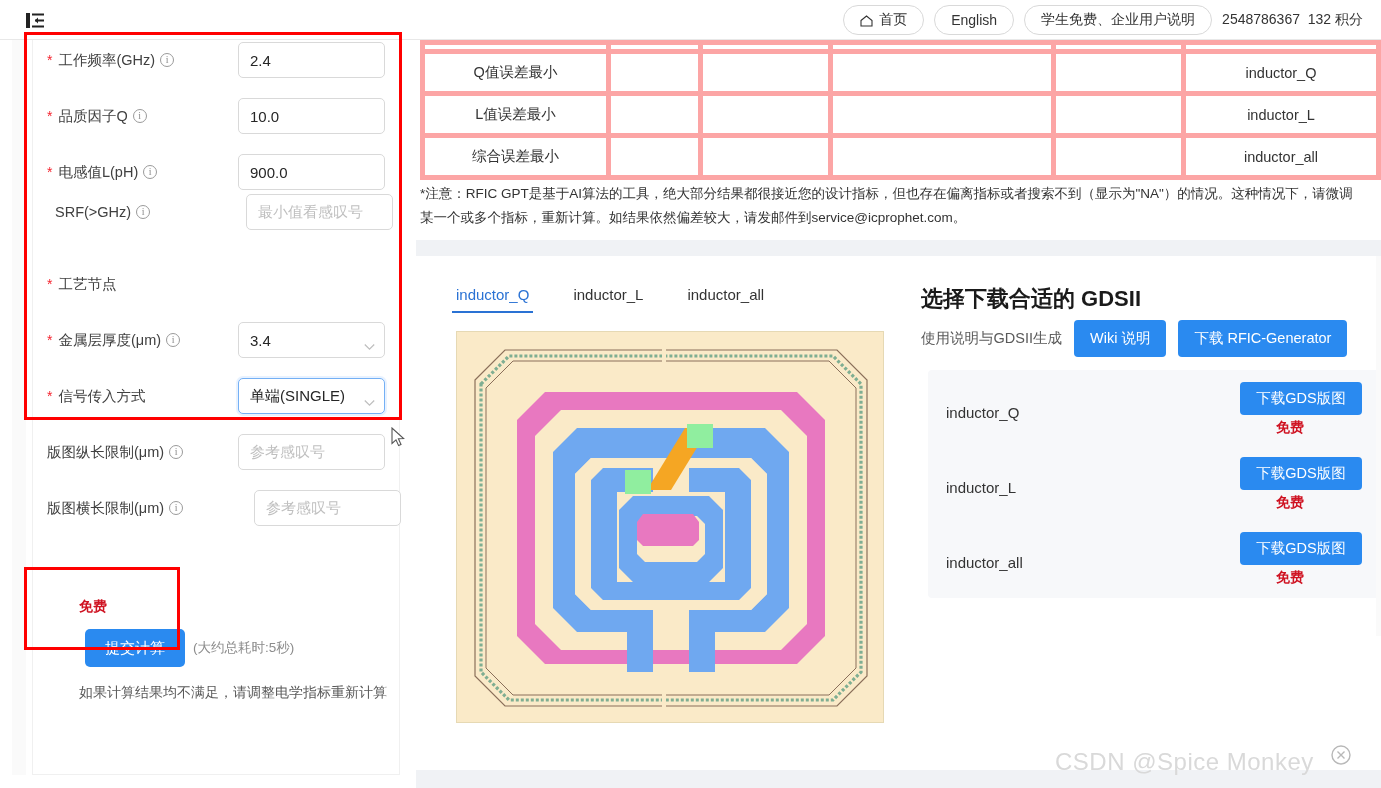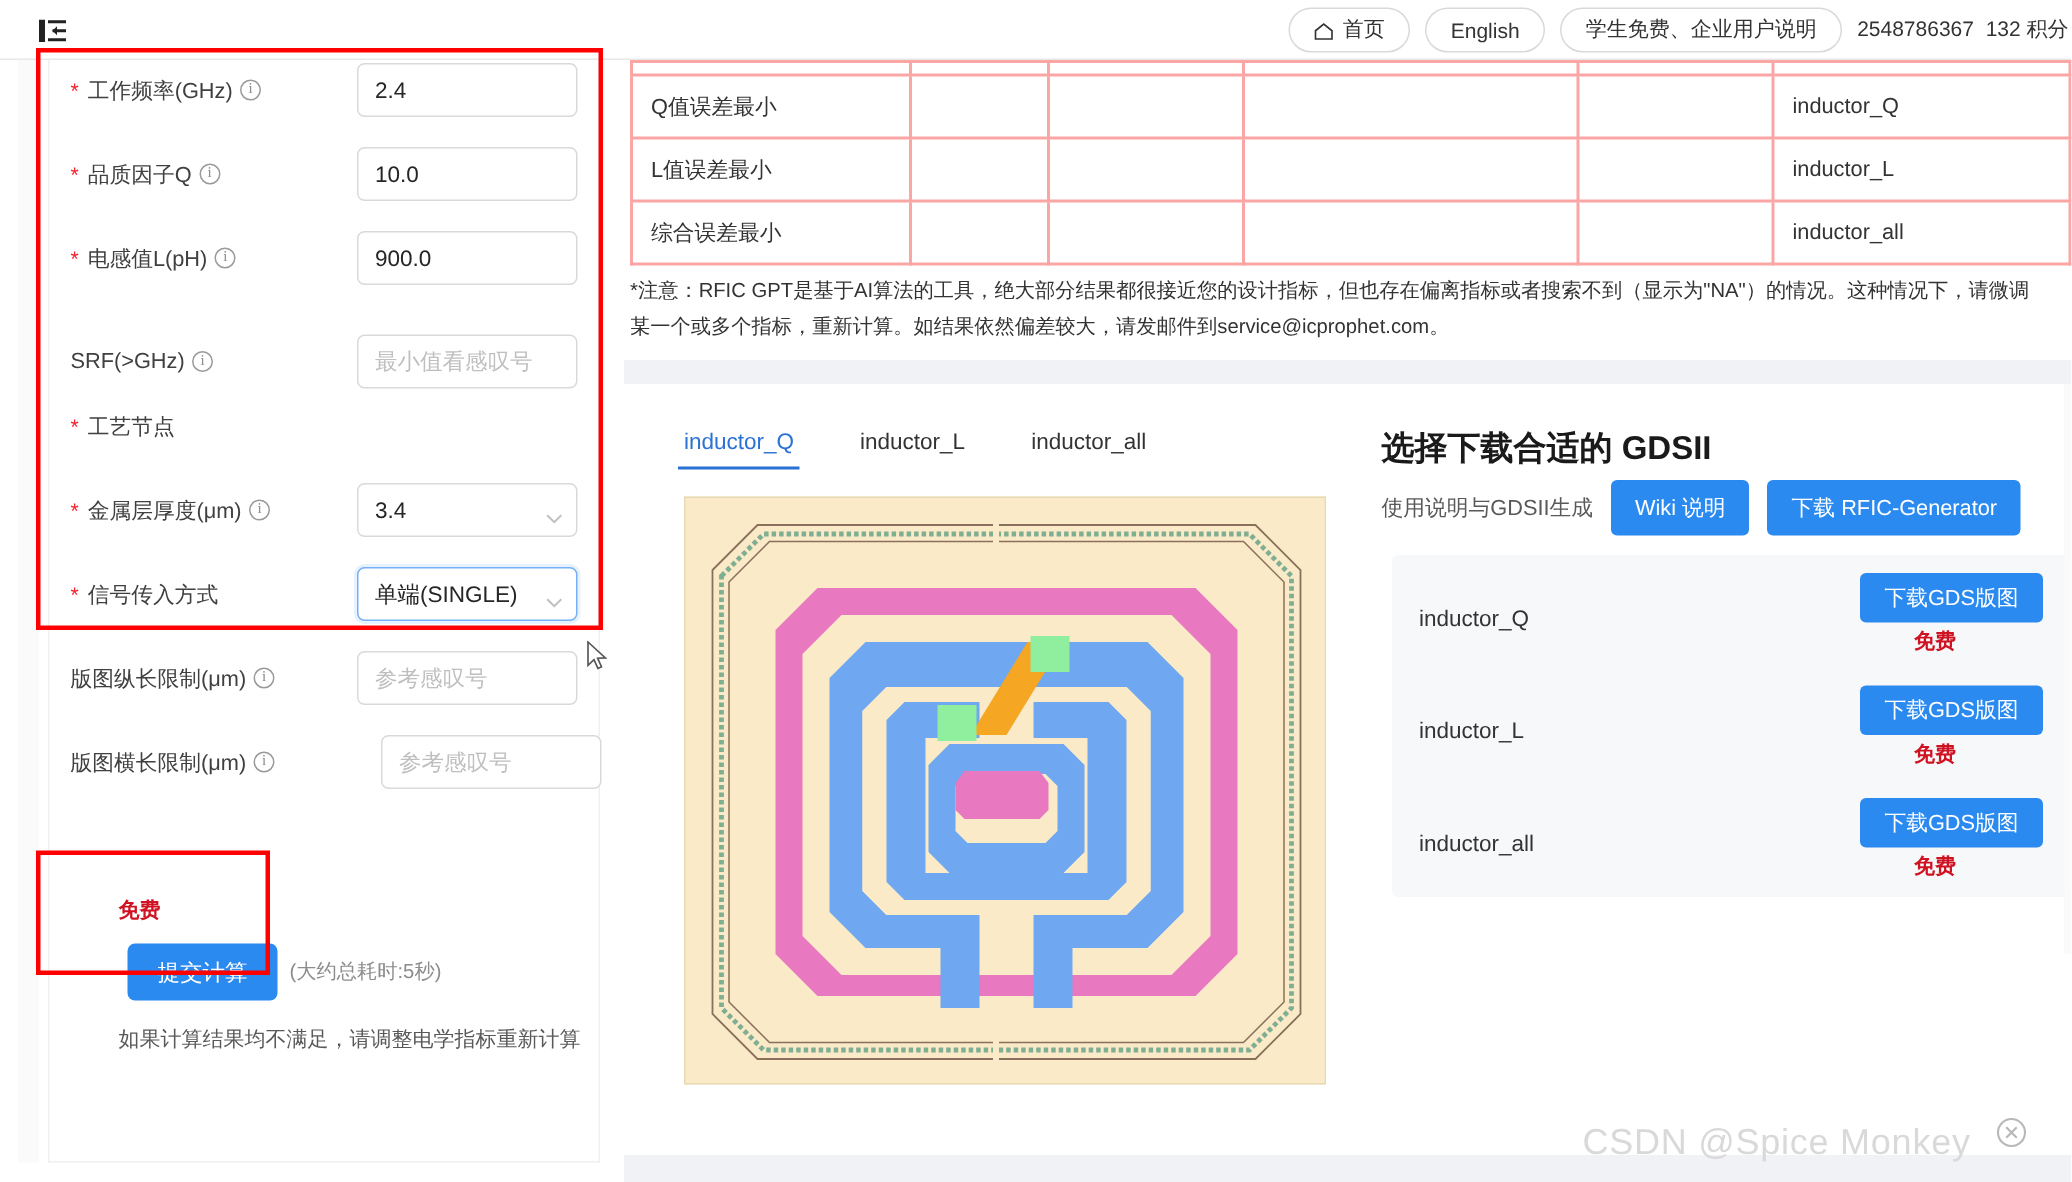--- a/index.html
+++ b/index.html
@@ -28,21 +28,21 @@
   }
   .pill {
     border: 1px solid #d9d9d9; border-radius: 16px;
     height: 30px; padding: 0 16px;
     display: flex; align-items: center; gap: 6px;
     font-size: 14px; color: #333; background: #fff; cursor: pointer;
     white-space: nowrap;
   }
   .pill .home-ico { display: inline-block; width: 13px; height: 12px; }
   .user-info {
-    font-size: 14px; color: #333; white-space: nowrap; padding-right: 2px;
+    font-size: 14px; color: #333; white-space: nowrap; padding-right: 18px;
   }
 
   
   .left-panel {
     position: absolute; left: 32px; top: 40px;
     width: 368px; height: 735px;
     background: #ffffff;
     border: 1px solid #f0f0f0;
     border-top: none;
   }
@@ -106,23 +106,23 @@
 
   
   .cursor { position: absolute; left: 391px; top: 427px; width: 16px; height: 22px; }
 
   
   .table-wrap {
     position: absolute; left: 420px; top: 40px; width: 961px;
   }
   .rtable { border-collapse: collapse; width: 961px; table-layout: fixed; }
   .rtable td {
-    border: 2px solid #fca5a5; height: 42px;
+    border: 5px solid #fca5a5; height: 42px;
     font-size: 14.5px; color: #333; padding: 0 12px;
-    vertical-align: middle; background: #fff;
+    vertical-align: middle; background: #fff; text-align: center;
   }
   .rtable tr.headcut td { height: 9px; padding: 0; background: #fff; }
   .note-box {
     position: absolute; left: 420px; top: 182px; width: 950px;
     font-size: 13.5px; color: #333; line-height: 24px; padding-right: 8px;
   }
 
   
   .divider {
     position: absolute; left: 416px; top: 240px; width: 965px; height: 16px;
@@ -277,21 +277,21 @@
       <div class="form-label">
         <span class="req-star">*</span>
         <span>电感值L(pH)</span>
         <span class="info-ico">i</span>
       </div>
       <div class="field">
         <span>900.0</span>
       </div>
     </div>
 
-    <div class="form-row" style="top:173px;">
+    <div class="form-row" style="top:144px;justify-content:center;">
       <div class="form-label">
         <span>SRF(&gt;GHz)</span>
         <span class="info-ico">i</span>
       </div>
       <div class="field">
         <span class="ph">最小值看感叹号</span>
       </div>
     </div>
 
     <div class="form-row" style="top:216px;">

